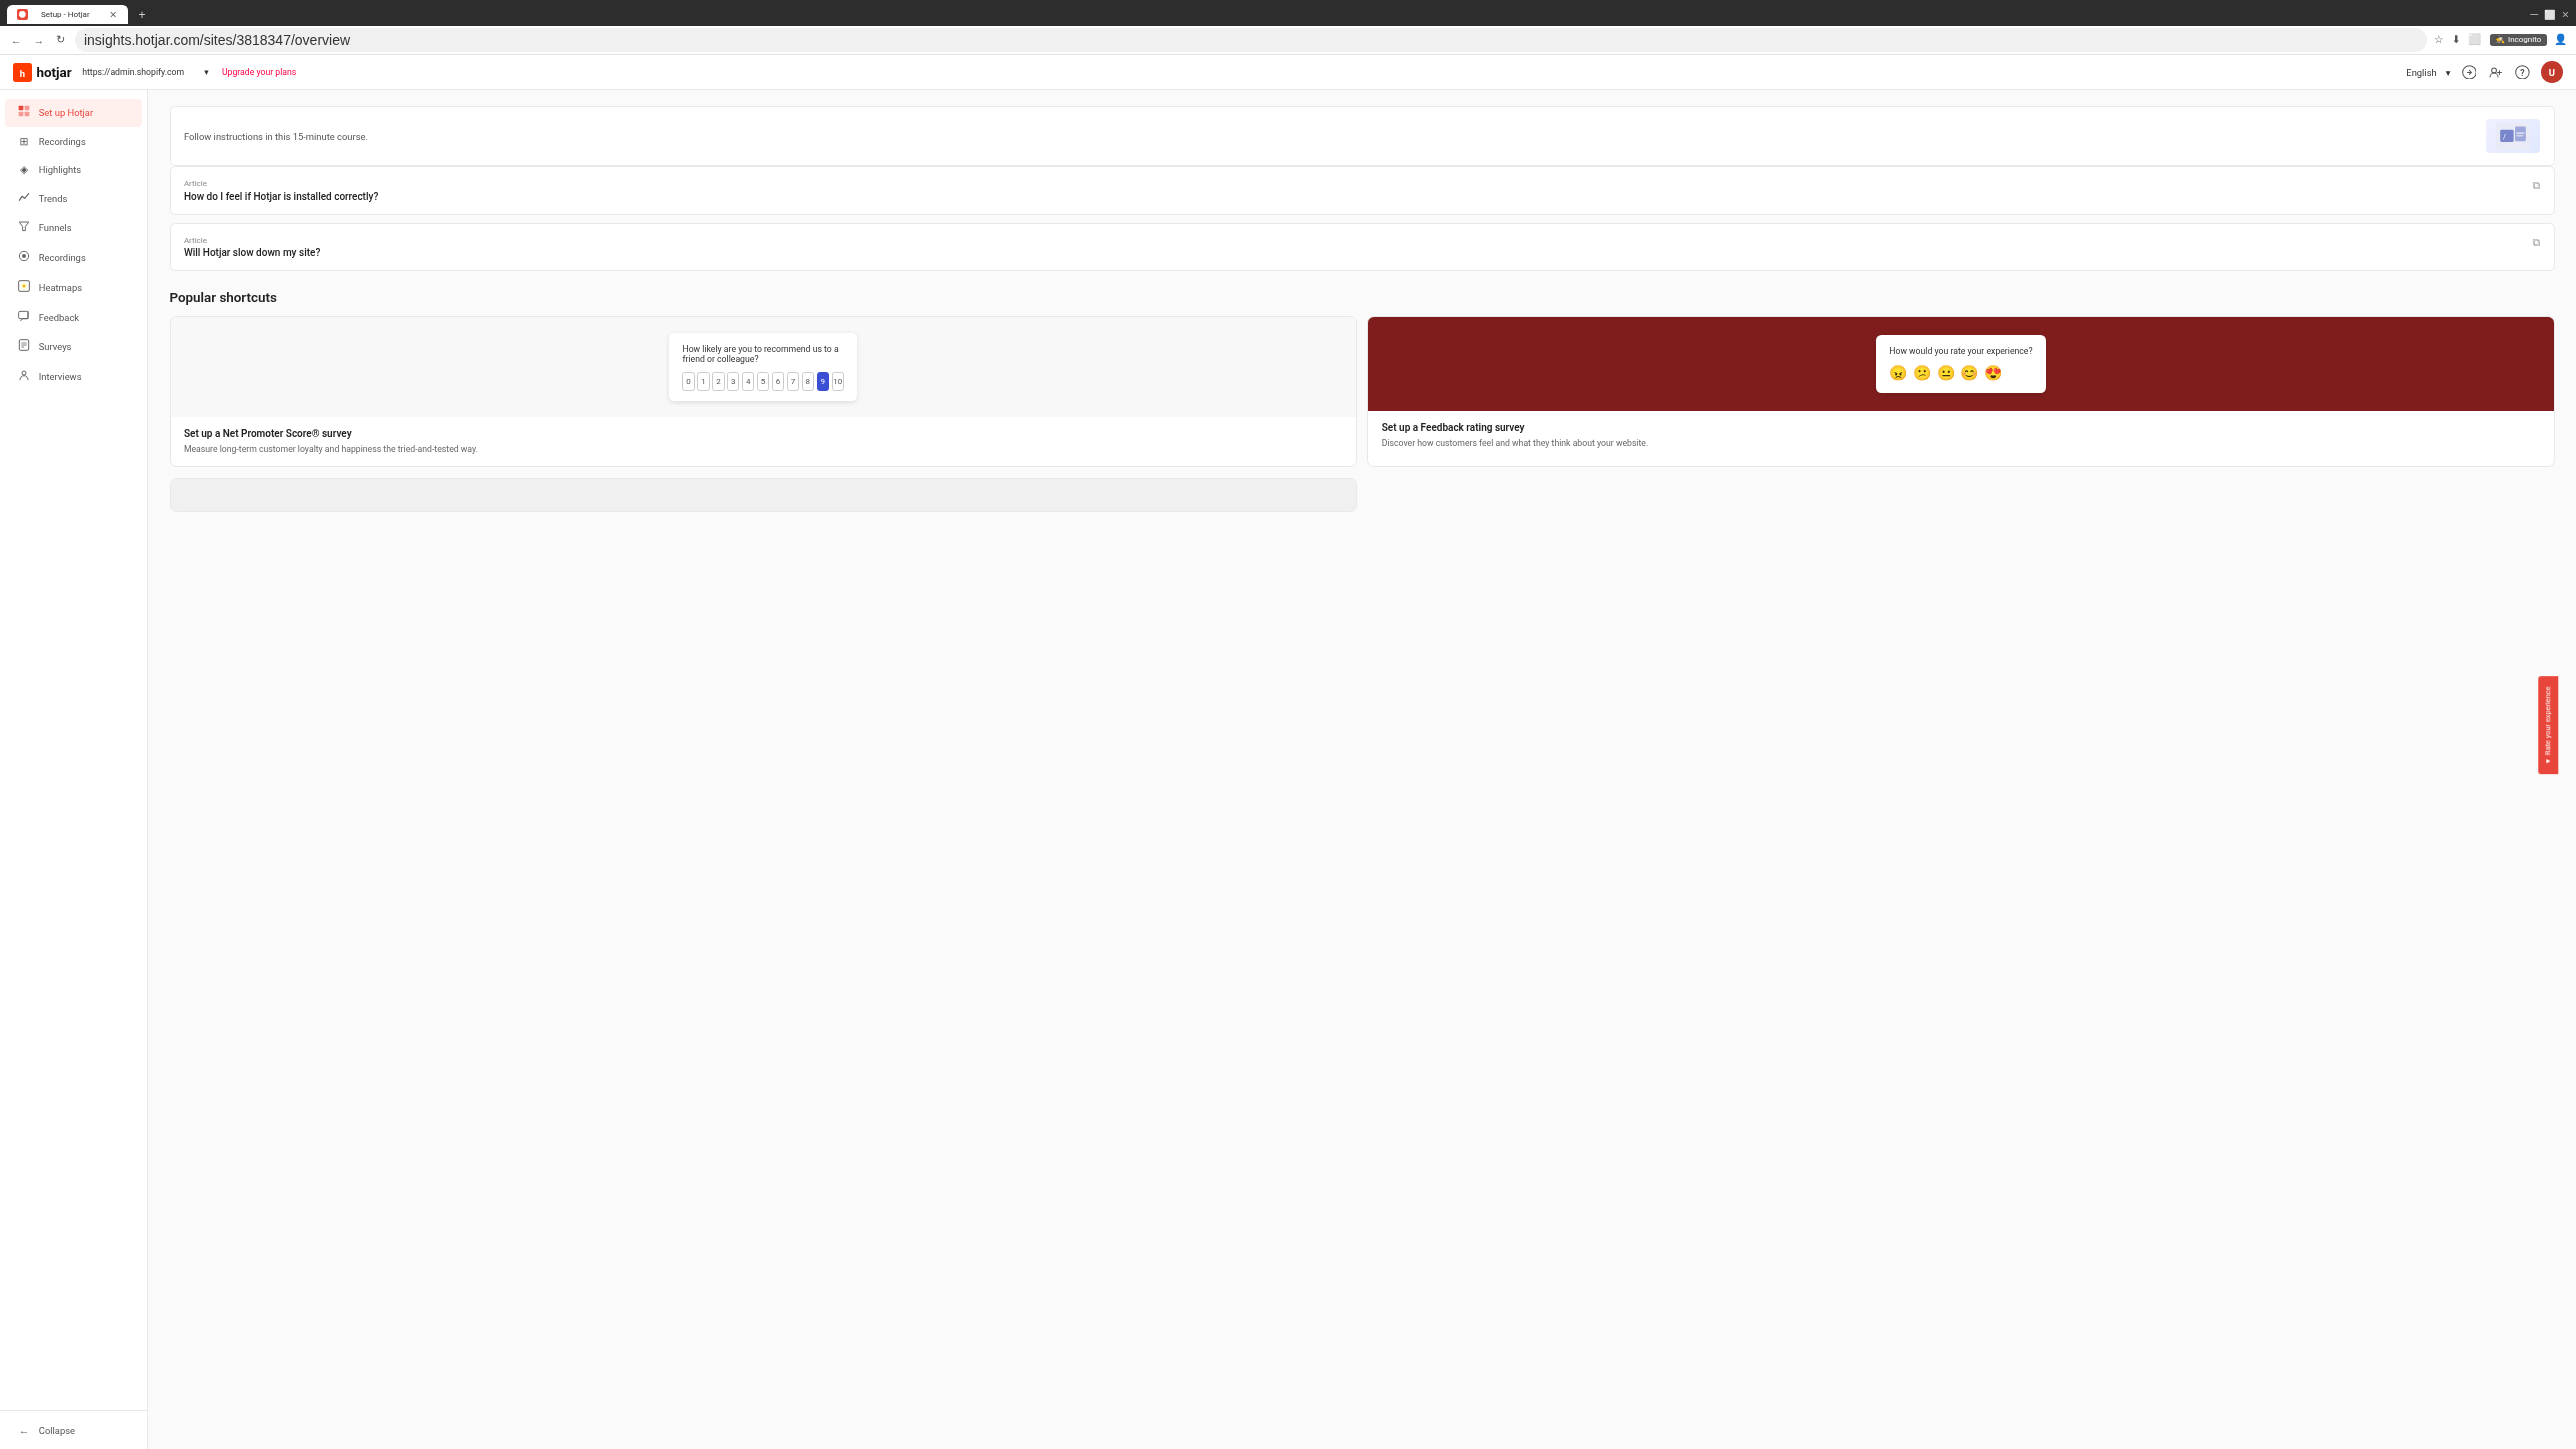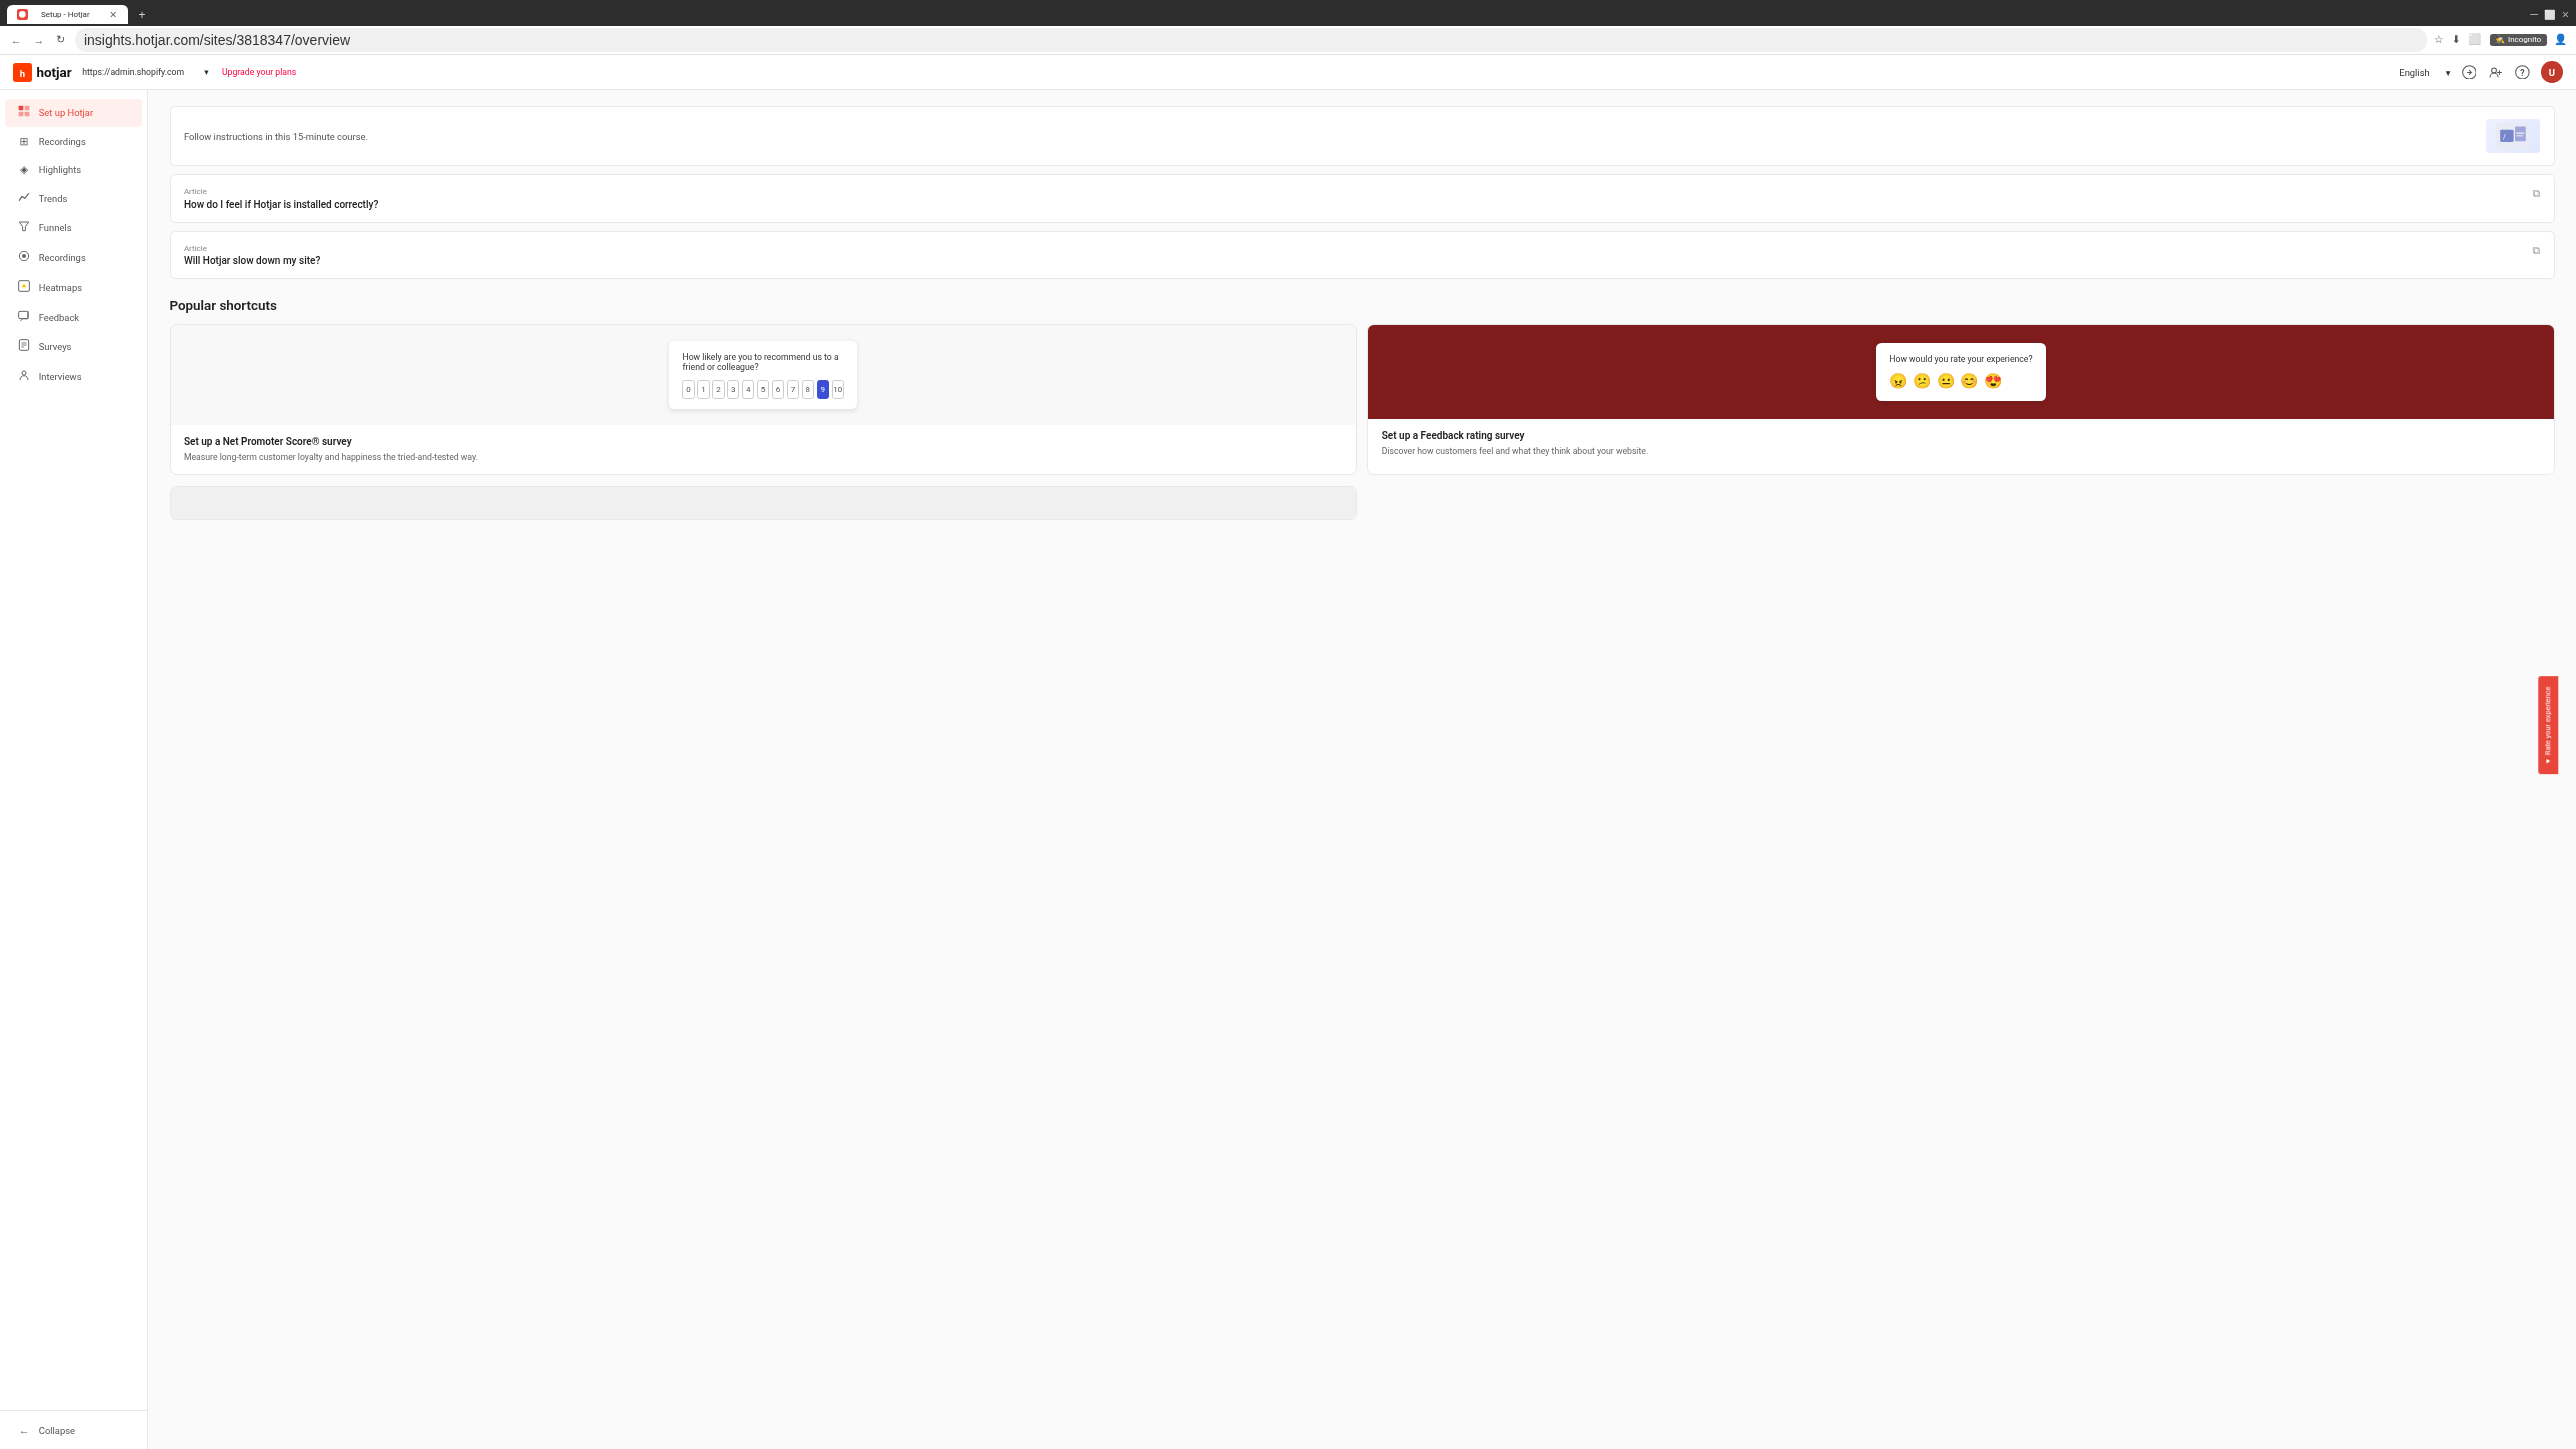--- a/index.html
+++ b/index.html
@@ -75,21 +75,21 @@
     .site-selector {
       display: flex;
       align-items: center;
       gap: 20px;
       font-size: 8.7px;
       color: #333;
       cursor: pointer;
     }
     .upgrade-link { color: #f04; font-size: 8.7px; text-decoration: none; margin-left: 2.7px; }
     .header-actions { margin-left: auto; display: flex; align-items: center; gap: 10.7px; }
-    .lang-selector { display: flex; align-items: center; gap: 16px; font-size: 9.4px; color: #333; cursor: pointer; }
+    .lang-selector { display: flex; align-items: center; gap: 9px; font-size: 9.4px; color: #333; cursor: pointer; }
     .header-icon { width: 16px; height: 16px; cursor: pointer; color: #555; display: flex; align-items: center; justify-content: center; font-size: 12px; }
     .avatar { width: 21.5px; height: 21.5px; border-radius: 50%; background: #c0392b; display: flex; align-items: center; justify-content: center; color: white; font-size: 9.4px; font-weight: bold; cursor: pointer; }
 
     
     .sidebar {
       width: 148px;
       min-width: 148px;
       background: #fff;
       border-right: 0.7px solid #e8e8e8;
       padding: 8px 0;
@@ -196,21 +196,20 @@
     }
     .fb-question { font-size: 8.7px; color: #333; margin-bottom: 8px; }
     .fb-emojis { display: flex; gap: 5.4px; font-size: 14.8px; }
 
     
     .top-card {
       background: #fff;
       border: 0.7px solid #e8e8e8;
       border-radius: 5.4px;
       padding: 12px 13.4px;
-      margin-bottom: 8px;
       display: flex;
       align-items: center;
       justify-content: space-between;
     }
     .top-card-text { font-size: 9.4px; color: #555; }
     .top-card-image {
       width: 54px; height: 34px;
       background: linear-gradient(135deg, #f0f0ff 0%, #e0e8ff 100%);
       border-radius: 4px;
       display: flex; align-items: center; justify-content: center;

